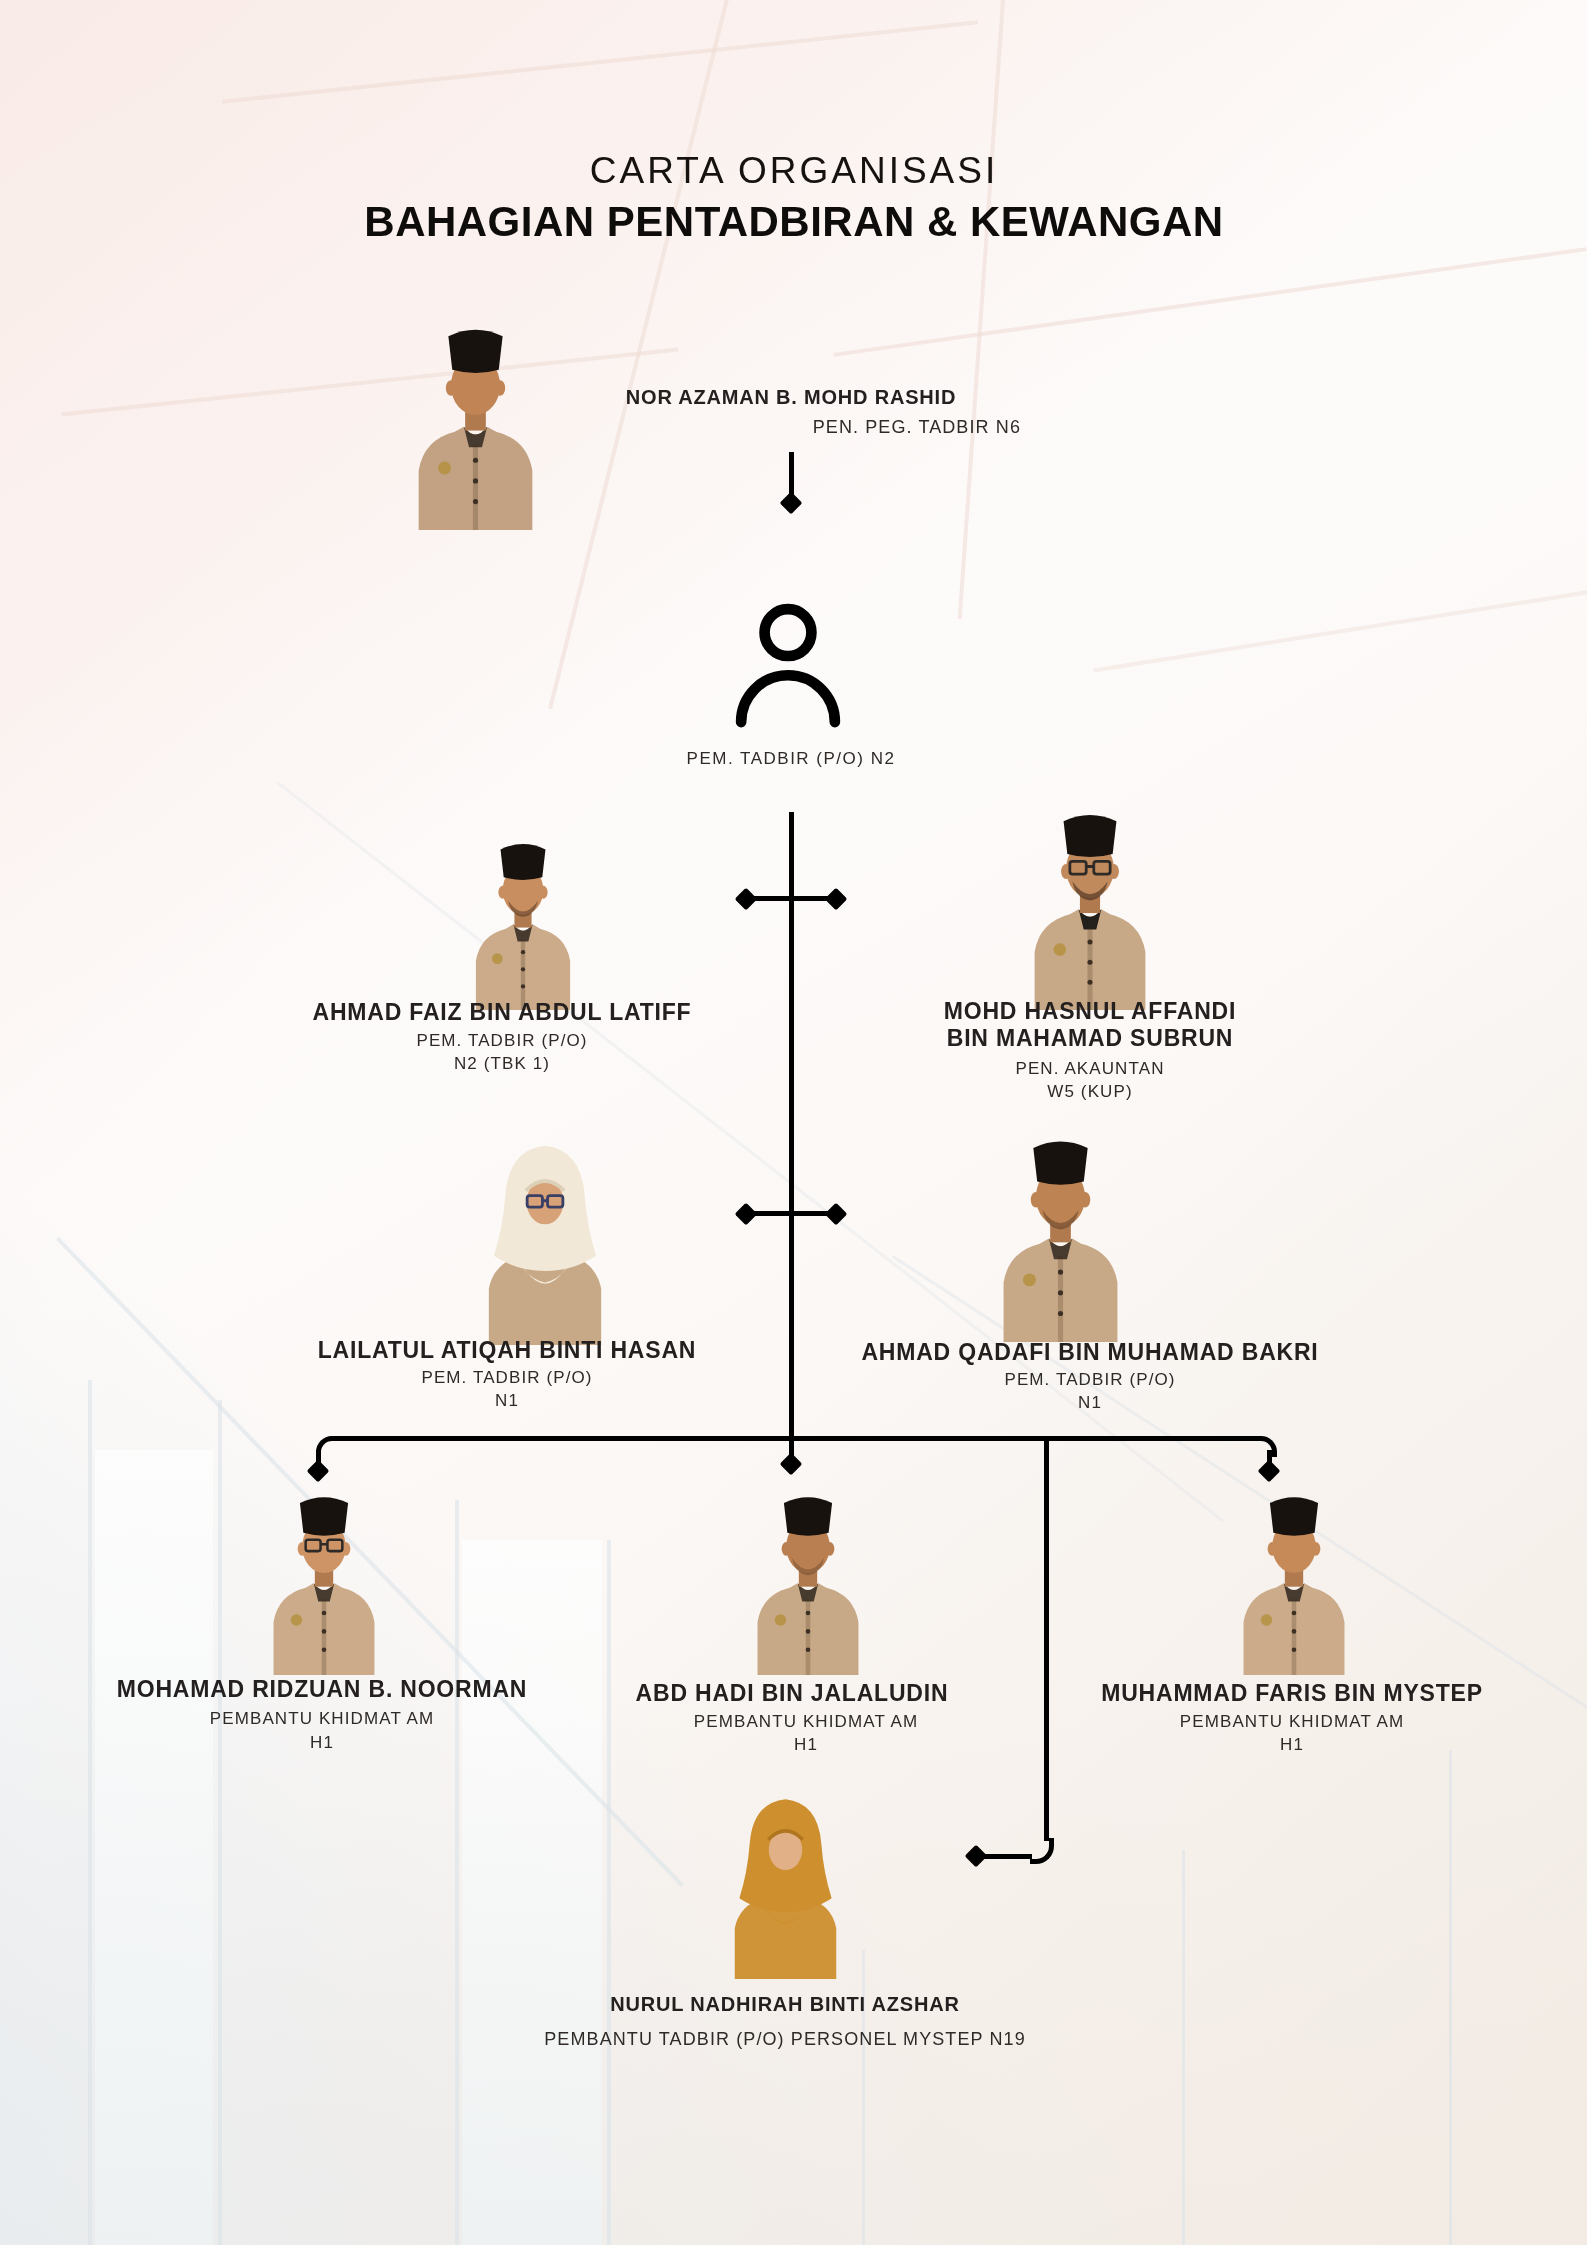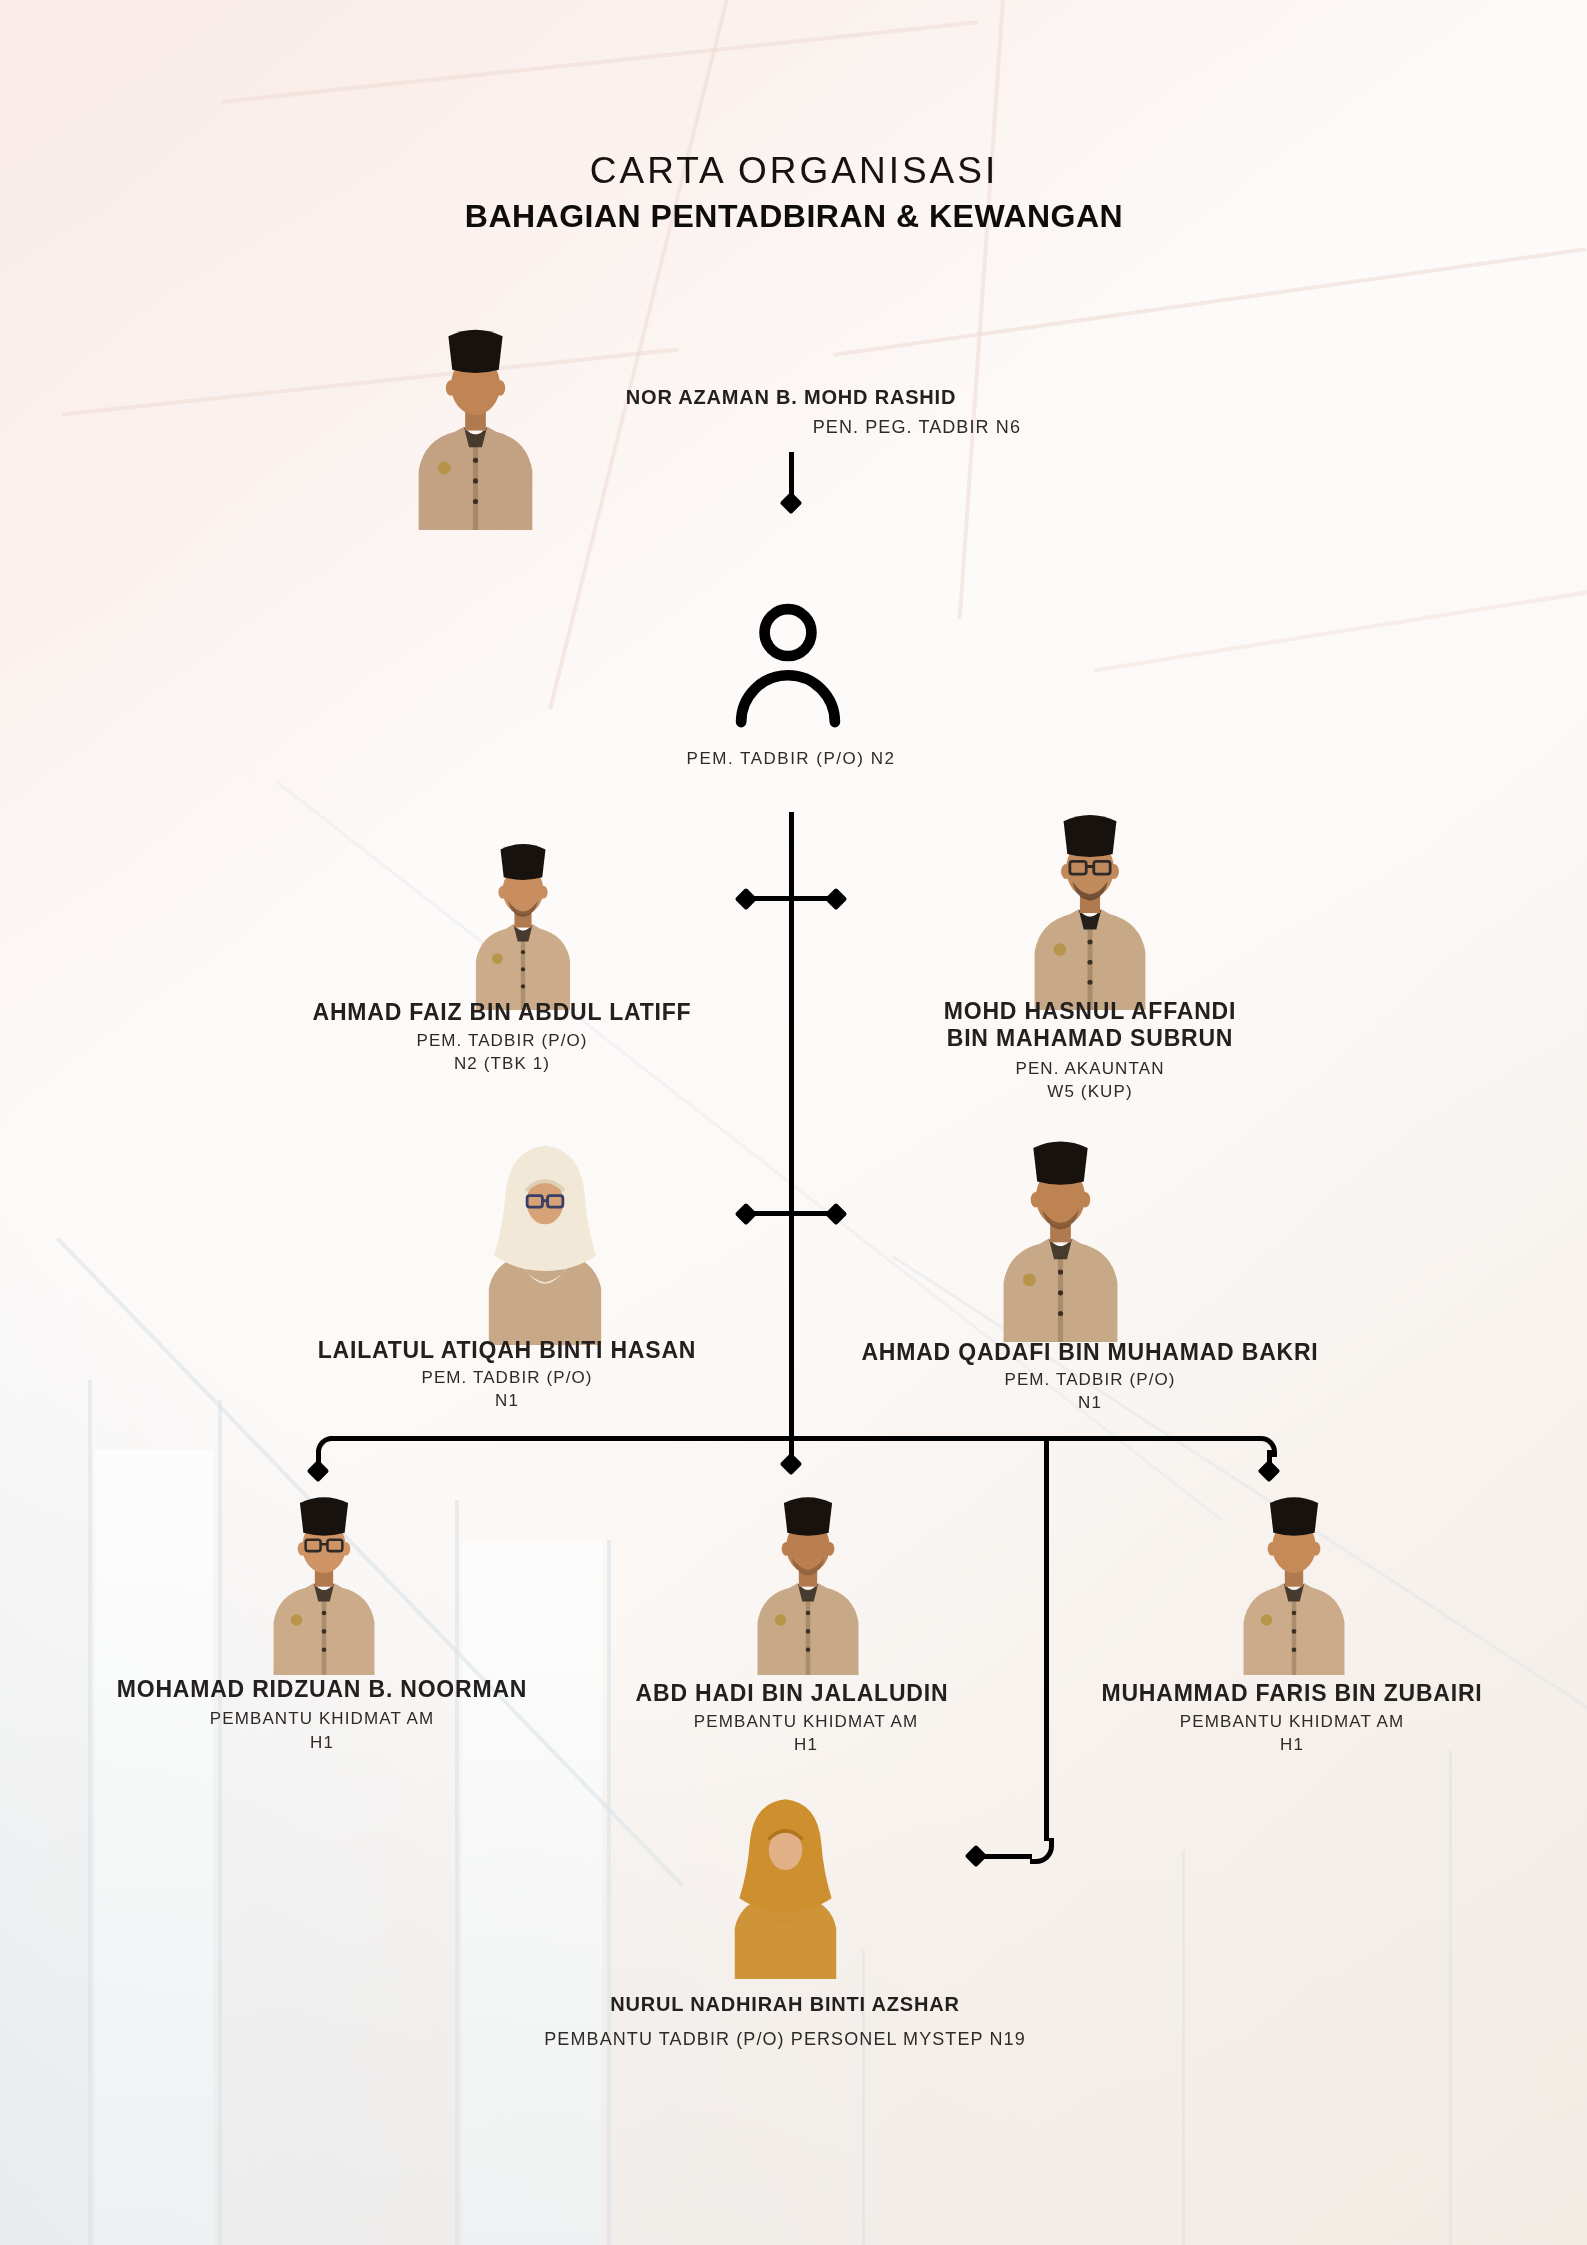--- a/index.html
+++ b/index.html
@@ -26,21 +26,21 @@
   .diamond{position:absolute;width:16px;height:16px;background:#000;border-radius:2px;
            transform:translate(-50%,-50%) rotate(45deg);}
   .corner{position:absolute;}
 
   
   .name{font-weight:700;font-size:23px;line-height:1.12;color:#242020;letter-spacing:.8px;}
   .name-lg{font-size:20px;}
   .role{font-weight:400;font-size:18px;line-height:1.25;color:#2e2a27;letter-spacing:1.1px;}
   .role-sm{font-size:17px;}
   .t1{font-weight:400;font-size:37px;letter-spacing:3px;color:#16120f;}
-  .t2{font-weight:800;font-size:32px;letter-spacing:.5px;color:#0f0d0b;}
+  .t2{font-weight:800;font-size:42px;letter-spacing:.5px;color:#0f0d0b;}
 
   
   .avatar{display:block;}
   .av-azaman{--shirt:#c3a283;--skin:#c08455;}
   .av-faiz{--shirt:#cbab89;--skin:#c98e5f;--beard:.4;}
   .av-hasnul{--shirt:#c8a987;--skin:#c08a5c;--glasses:1;--beard:.5;--collar:#23201c;}
   .av-lailatul{--hijab:#f2e8d7;--hijab2:#ddd0b8;--shirt:#c8a987;--skin:#d7a277;--glasses:1;}
   .av-qadafi{--shirt:#c8a987;--skin:#bd8352;--beard:.35;}
   .av-ridzuan{--shirt:#cbab89;--skin:#cf9465;--glasses:1;}
   .av-hadi{--shirt:#c8a987;--skin:#b97f50;--beard:.25;}
@@ -191,21 +191,21 @@
   <svg class="abs avatar av-hadi" style="left:713px;top:1480px;" width="190" height="195" viewBox="0 0 120 170" preserveAspectRatio="xMidYMax meet">
       <use href="#p-man"></use>
     </svg>
   <div class="abs ctr name" style="left:552px;top:1681px;width:480px;">ABD HADI BIN JALALUDIN</div>
   <div class="abs ctr role role-sm" style="left:566px;top:1711px;width:480px;">PEMBANTU KHIDMAT AM</div>
   <div class="abs ctr role role-sm" style="left:566px;top:1734px;width:480px;">H1</div>
 
   <svg class="abs avatar av-faris" style="left:1200px;top:1480px;" width="188" height="195" viewBox="0 0 120 170" preserveAspectRatio="xMidYMax meet">
       <use href="#p-man"></use>
     </svg>
-  <div class="abs ctr name" style="left:1052px;top:1681px;width:480px;">MUHAMMAD FARIS BIN ZUBAIRI</div>
+  <div class="abs ctr name" style="left:1052px;top:1681px;width:480px;">MUHAMMAD FARIS BIN MYSTEP</div>
   <div class="abs ctr role role-sm" style="left:1052px;top:1711px;width:480px;">PEMBANTU KHIDMAT AM</div>
   <div class="abs ctr role role-sm" style="left:1052px;top:1734px;width:480px;">H1</div>
 
   <svg class="abs avatar av-nurul" style="left:698px;top:1783px;" width="175" height="196" viewBox="0 0 120 170" preserveAspectRatio="xMidYMax meet">
       <use href="#p-woman"></use>
     </svg>
   <div class="abs ctr name name-lg" style="left:495px;top:1993px;width:580px;">NURUL NADHIRAH BINTI AZSHAR</div>
   <div class="abs ctr role" style="left:445px;top:2028px;width:680px;">PEMBANTU TADBIR (P/O) PERSONEL MYSTEP N19</div>
 
 </div>

